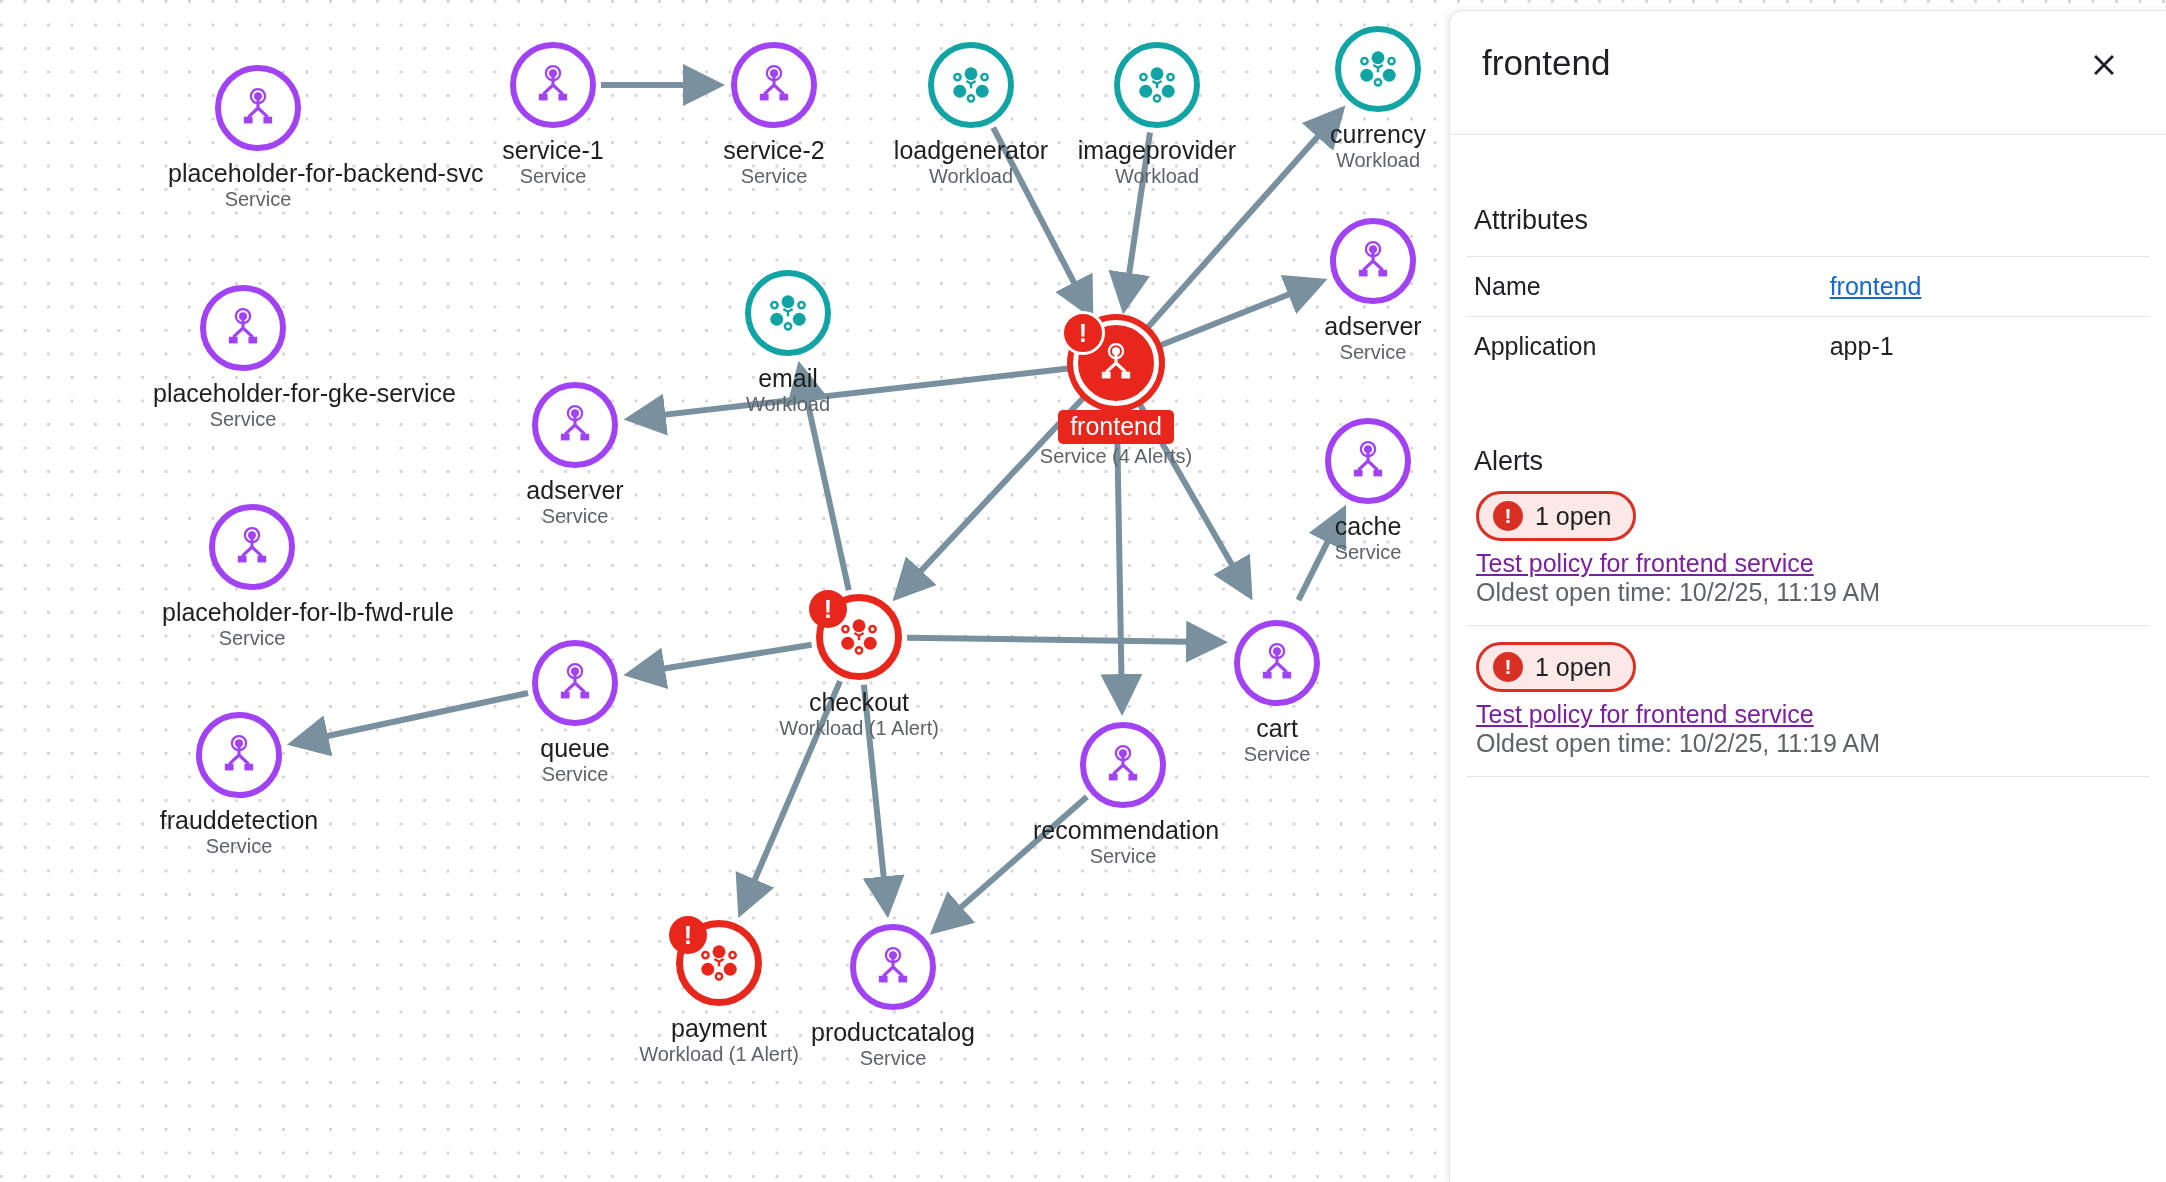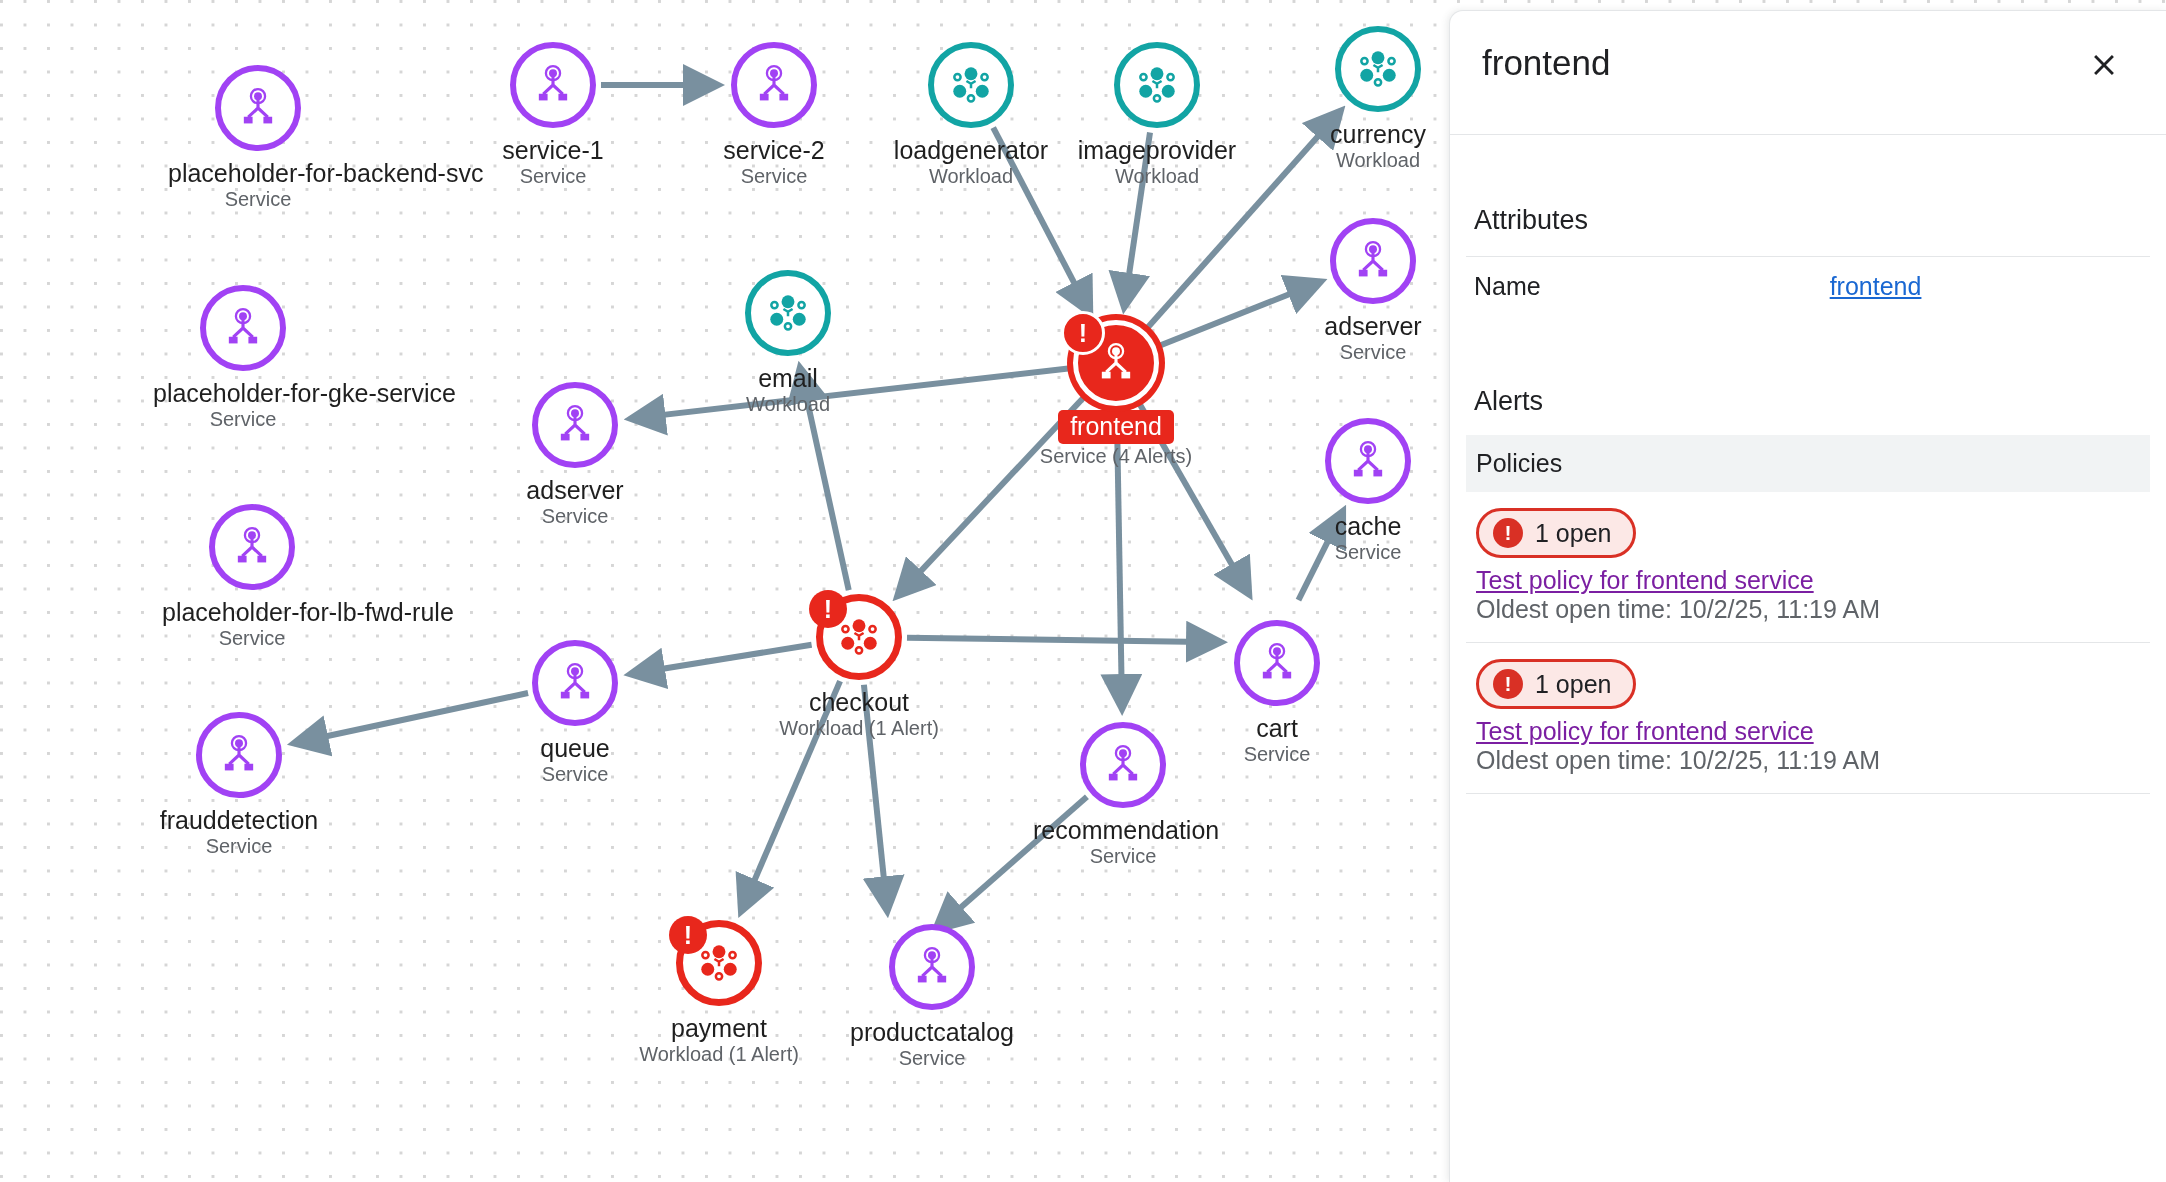--- a/index.html
+++ b/index.html
@@ -505,21 +505,21 @@
             <circle cx="5.5" cy="8.2" r="1.5" fill="none" stroke-width="1.2" class="icon-stroke" stroke="#e8271c"></circle>
             <circle cx="18.5" cy="8.2" r="1.5" fill="none" stroke-width="1.2" class="icon-stroke" stroke="#e8271c"></circle>
             <circle cx="12" cy="18.4" r="1.5" fill="none" stroke-width="1.2" class="icon-stroke" stroke="#e8271c"></circle>
             <path d="M12 11.4 L12 13.6 M12 11.4 L9.8 10.1 M12 11.4 L14.2 10.1" fill="none" stroke-width="1.2" class="icon-stroke" stroke="#e8271c"></path>
           </svg>
           <div class="alert-badge">!</div>
         </div>
         <div class="node-label">payment</div>
         <div class="node-sub">Workload (1 Alert)</div>
       </div>
-      <div class="node service" style="left: 932px; top: 924px;">
+      <div class="node service" style="left: 893px; top: 924px;">
         <div class="node-circle">
           <svg class="node-icon" viewBox="0 0 24 24">
             <circle cx="12" cy="6.3" r="3.4" fill="none" stroke-width="1.1" class="icon-stroke" stroke="#a142f4"></circle>
             <circle cx="12" cy="6.3" r="1.9" class="icon-fill"></circle>
             <path d="M12 8.2 L12 12 M12 12 L7.3 16.4 M12 12 L16.7 16.4" fill="none" stroke-width="1.5" class="icon-stroke" stroke="#a142f4"></path>
             <rect x="5.2" y="16.2" width="4.2" height="3.2" class="icon-fill"></rect>
             <rect x="14.6" y="16.2" width="4.2" height="3.2" class="icon-fill"></rect>
           </svg>
         </div>
         <div class="node-label">productcatalog</div>
@@ -539,25 +539,28 @@
   </div>
 
   <div id="panel-body">
     <div class="section-title">Attributes</div>
     <table class="attr-table">
       <tbody id="attr-rows">
           <tr>
             <td class="attr-key">Name</td>
             <td class="attr-val"><span class="attr-link">frontend</span></td>
           </tr>
+          <tr>
+            <td class="attr-key">Application</td>
+            <td class="attr-val"><span>app-1</span></td>
+          </tr>
         </tbody>
     </table>
 
     <div class="section-title">Alerts</div>
-    <div class="alerts-head">Policies</div>
     <div id="alert-rows">
         <div class="alert-row"><span class="alert-chip">
             <span class="chip-dot">!</span>
             <span>1 open</span>
           </span><span class="alert-policy">Test policy for frontend service</span><span class="alert-time">Oldest open time: 10/2/25, 11:19 AM</span></div>
         <div class="alert-row"><span class="alert-chip">
             <span class="chip-dot">!</span>
             <span>1 open</span>
           </span><span class="alert-policy">Test policy for frontend service</span><span class="alert-time">Oldest open time: 10/2/25, 11:19 AM</span></div>
       </div>

